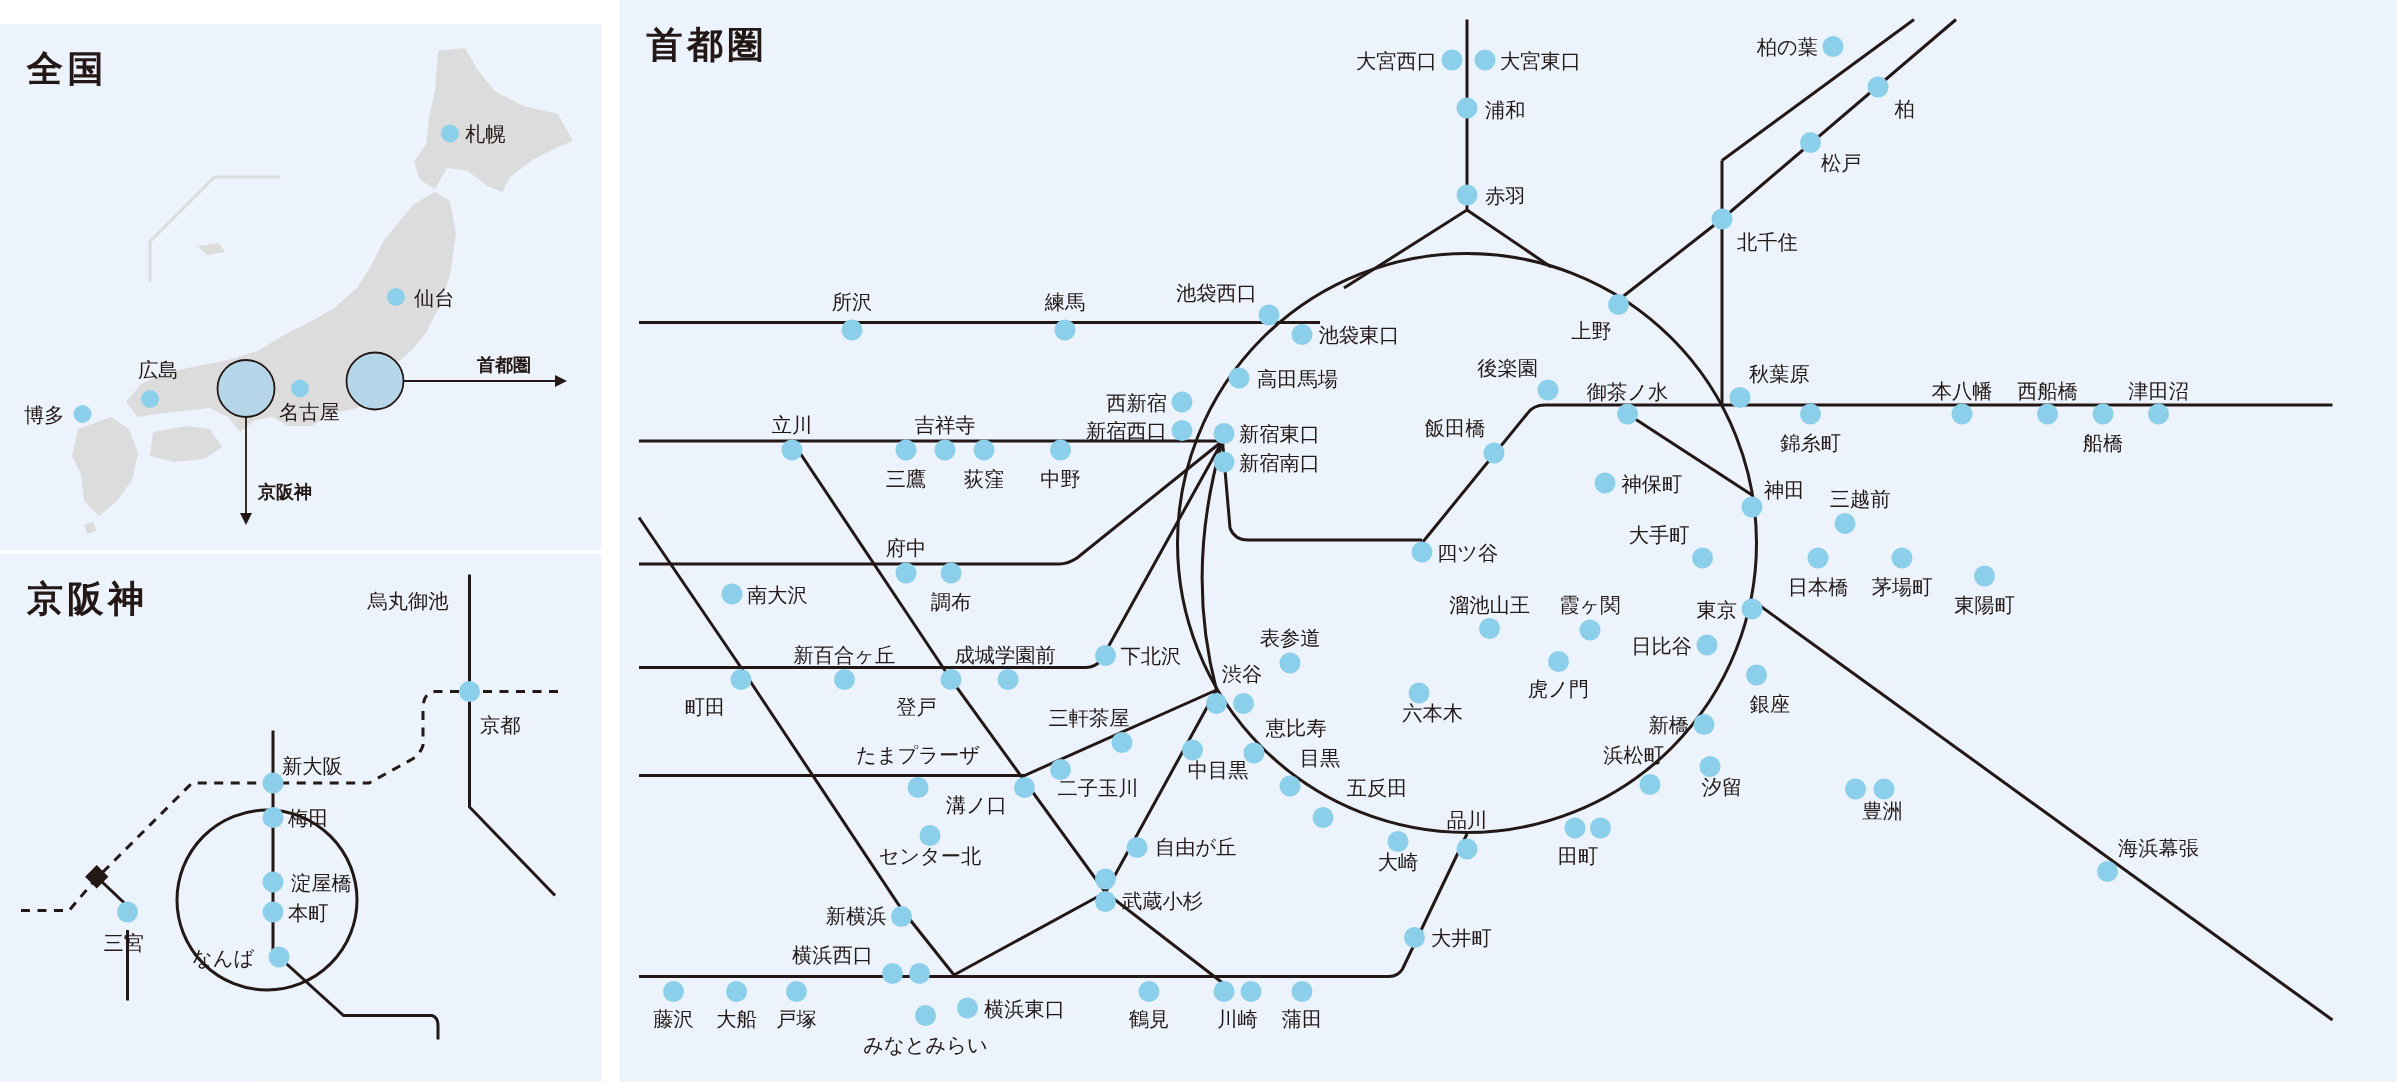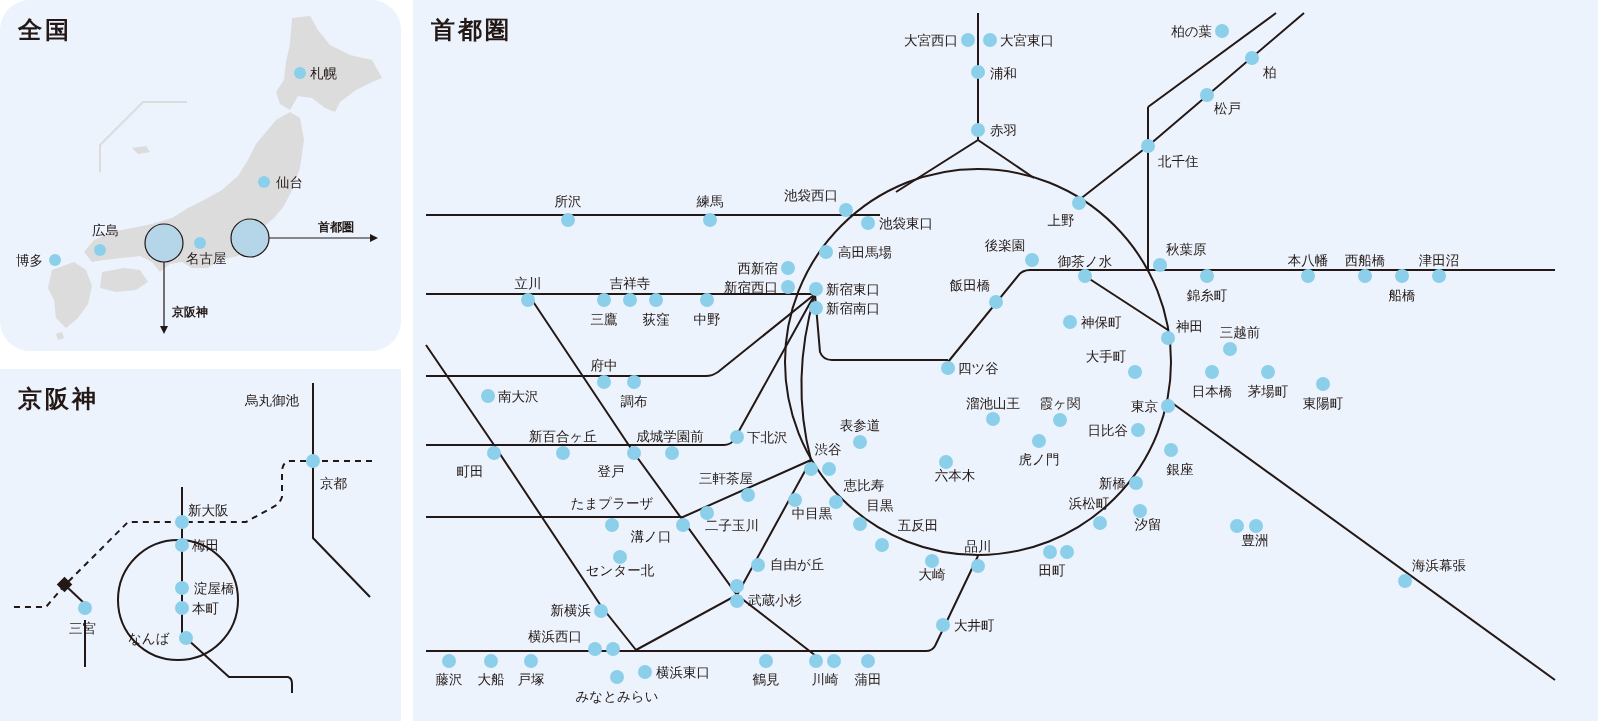--- a/index.html
+++ b/index.html
@@ -1,19 +1,19 @@
 <!DOCTYPE html>
 <html><head>
 <meta charset="utf-8">
 <style>
   html, body { margin: 0; padding: 0; background: #ffffff; }
   body { width: 1598px; height: 721px; position: relative; overflow: hidden;
          font-family: "DejaVu Sans", "Liberation Sans", sans-serif; color: #231815; }
   .panel { position: absolute; background: #ecf3fc; }
-  #panel-japan { left: 0; top: 0; width: 401px; height: 351px; border-radius: 30px; }
+  #panel-japan { left: 0; top: 16px; width: 401px; height: 351px; }
   #panel-kansai { left: 0; top: 369px; width: 401px; height: 352px; }
   #panel-tokyo { left: 413px; top: 0; width: 1185px; height: 721px; }
   .panel-title { position: absolute; left: 18px; top: 14px; font-size: 24px; font-weight: bold;
                  letter-spacing: 3px; color: #231815; }
   svg { position: absolute; left: 0; top: 0; }
   .st-label { font-size: 13.5px; fill: #231815; }
   .small-label { font-size: 12px; fill: #231815; font-weight: bold; }
   .rail { stroke: #231815; stroke-width: 2; fill: none; }
   .rail-dash { stroke: #231815; stroke-width: 2; fill: none; stroke-dasharray: 6 5; }
   .dot { fill: #8ccfea; }

